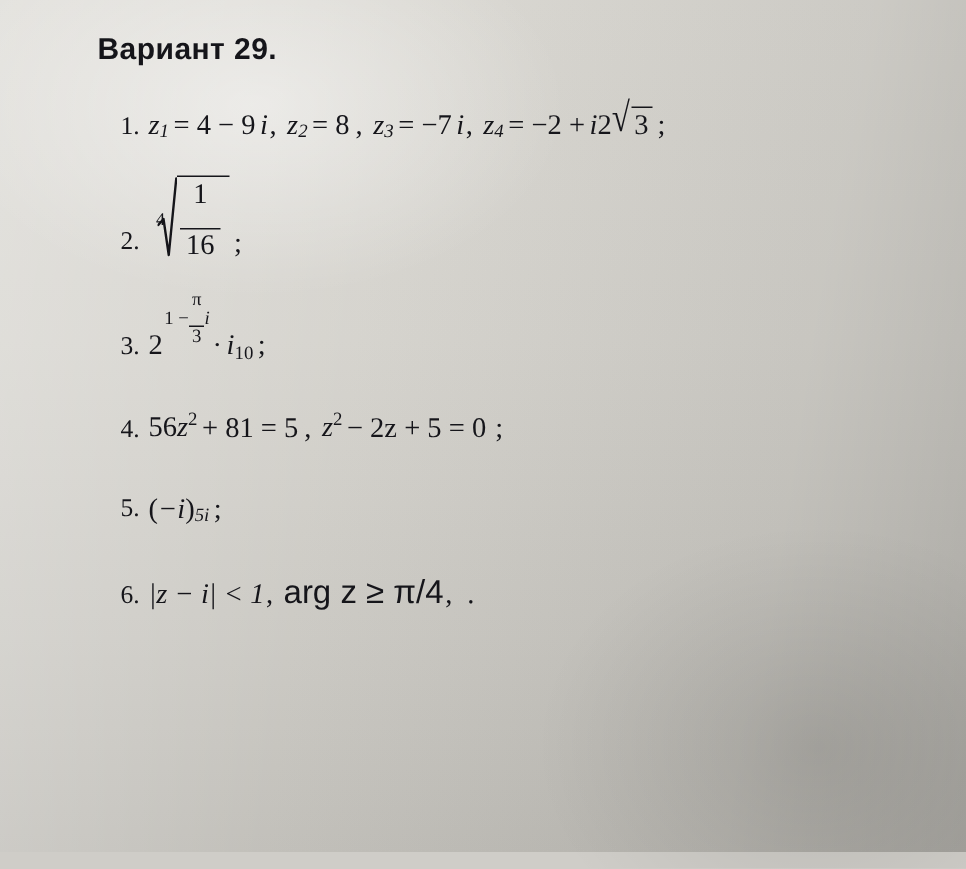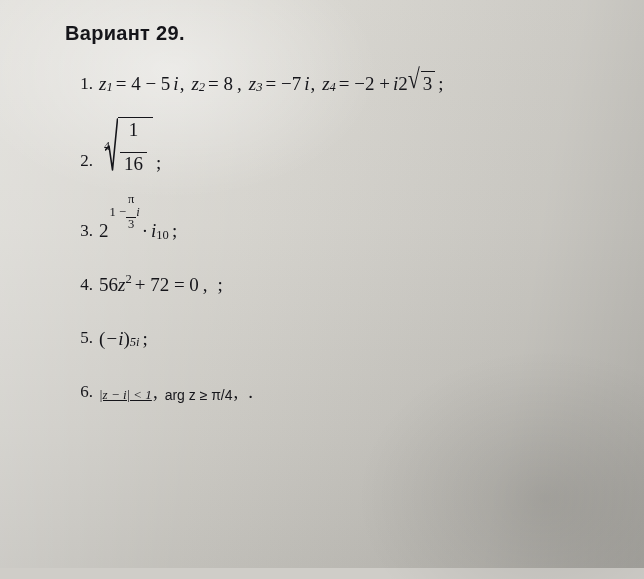--- a/index.html
+++ b/index.html
@@ -164,41 +164,41 @@
     top: -11px;
     left: 1px;
   }
   .expbox .frac {
     font-size: 12.5px;
   }
   .expbox .frac .numer { padding: 0 2px 0; }
   .expbox .frac .denom { padding: 0 2px 0; border-top: 1px solid #15151a; }
 
   .paren { font-size: 19px; }
-  .abs { font-size: 13px; text-decoration: underline; }
-
-  .sans { font-family: "Liberation Sans", sans-serif; font-size: 14px; }
+  .abs { font-size: 19px; }
+
+  .sans { font-family: "Liberation Sans", sans-serif; font-size: 22px; }
 
   .period { font-size: 19px; padding-left: 3px; }
 </style>
 </head>
 <body>
 
 <div id="page">
   <div class="content">
 
     <div class="title">Вариант 29.</div>
 
     <div class="item" id="item1">
       <div class="num">1.</div>
       <div class="math">
         <span class="grp">
           <span class="mi">z</span>
             <span class="sub">1</span>
-            <span class="op">= 4 − 5</span>
+            <span class="op">= 4 − 9</span>
             <span class="mi">i</span>
         </span>
         <span class="comma">,</span>
         <span class="grp">
           <span class="mi">z</span>
             <span class="sub">2</span>
             <span class="op">= 8</span>
         </span>
         <span class="comma">,</span>
         <span class="grp">
@@ -262,23 +262,26 @@
         <span class="mi">i</span>
           <span class="sup">10</span>
         <span class="semi">;</span>
       </div>
     </div>
 
     <div class="item" id="item4" style="margin-bottom:32px;">
       <div class="num">4.</div>
       <div class="math">
         <span class="grp">
-          <span>56</span><span class="mi">z</span><span class="sup">2</span><span class="op">+ 72 = 0</span>
-        </span>
-        <span class="comma">,</span>
+          <span>56</span><span class="mi">z</span><span class="sup">2</span><span class="op">+ 81 = 5</span>
+        </span>
+        <span class="comma">,</span>
+        <span class="grp">
+          <span class="mi">z</span><span class="sup">2</span><span class="op">− 2z + 5 = 0</span>
+        </span>
         <span class="semi">;</span>
       </div>
     </div>
 
     <div class="item" id="item5" style="margin-bottom:32px;">
       <div class="num">5.</div>
       <div class="math">
         <span class="paren">(</span>
           <span class="mi">−i</span>
           <span class="paren">)</span>

